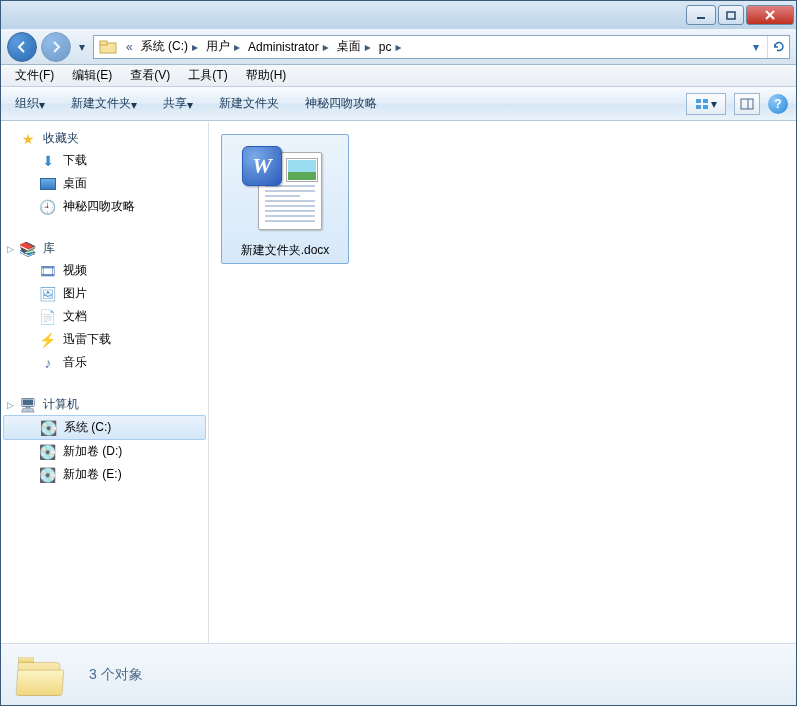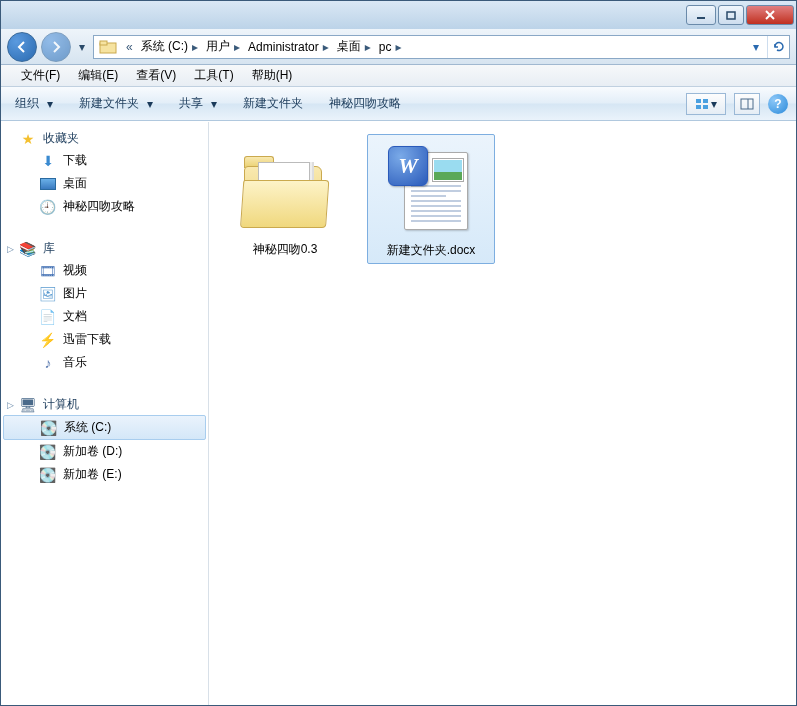--- a/index.html
+++ b/index.html
@@ -22,25 +22,25 @@
 .crumb { padding: 0 4px; display: flex; align-items: center; gap: 4px; height: 100%; }
 .crumb-arrow { color: #3a5a7a; font-size: 12px; }
 .addr-end { display: flex; margin-left: auto; }
 .addr-btn { width: 22px; height: 22px; display: flex; align-items: center; justify-content: center; color: #2a6ab0; }
 .addr-btn.refresh-split { border-left: 1px solid #cdddee; }
 
 .search { width: 130px; height: 24px; background: #fff; border: 1px solid #8aa8c6; display: flex; align-items: center; padding: 0 4px; margin-left: 4px; }
 .search input { border: none; outline: none; flex: 1; font-style: italic; color: #888; width: 90px; }
 .search-icon { color: #3a7acf; font-size: 14px; }
 
-.menubar { height: 22px; background: linear-gradient(#f6f8fa, #e8eef4); display: flex; align-items: center; padding: 0 12px; gap: 2px; border-bottom: 1px solid #c0d0e0; }
+.menubar { height: 22px; background: linear-gradient(#f6f8fa, #e8eef4); display: flex; align-items: center; padding: 0 6px; gap: 2px; border-bottom: 1px solid #c0d0e0; }
 .menuitem { padding: 2px 8px; }
 
 .toolbar { height: 34px; background: linear-gradient(#f8fbfe, #e3eef8 48%, #d6e6f4 52%, #eaf3fb); display: flex; align-items: center; padding: 0 8px; gap: 14px; border-bottom: 1px solid #b0c8de; color: #1a3a5a; }
-.toolitem { display: flex; align-items: center; gap: 8px; padding: 2px 6px; }
+.toolitem { display: flex; align-items: flex-end; gap: 0; padding: 2px 6px; }
 .tool-right { margin-left: auto; display: flex; gap: 8px; align-items: center; }
 .viewbtn { width: 40px; height: 22px; border: 1px solid #9ab8d6; background: linear-gradient(#fdfdfd, #e5edf5); display: flex; align-items: center; justify-content: center; gap: 2px; }
 .panebtn { width: 26px; height: 22px; border: 1px solid #9ab8d6; background: linear-gradient(#fdfdfd, #e5edf5); display:flex; align-items:center; justify-content:center; }
 .help { width: 20px; height: 20px; border-radius: 50%; background: radial-gradient(circle at 30% 30%, #8dc8f8, #2a8ada); color: #fff; display: flex; align-items: center; justify-content: center; font-weight: bold; }
 
 .body { flex: 1; display: flex; background: #fff; border-top: 1px solid #fff; overflow: hidden; }
 
 .sidebar { width: 208px; border-right: 1px solid #d8e0e8; overflow-y: auto; padding: 6px 0; }
 .navgroup { margin-bottom: 20px; }
 .navhead { display: flex; align-items: center; gap: 6px; padding: 2px 4px 2px 18px; color: #1a3a5a; }
@@ -281,31 +281,20 @@
           <span>新加卷 (D:)</span>
         </div>
         <div class="navitem">
           <span class="icon-sm drive">💽</span>
           <span>新加卷 (E:)</span>
         </div>
       </div>
     </div>
 
     <div class="content">
-      <div class="fileitem">
-        <div class="filethumb">
-          <div class="folder-icon-lg">
-            <div class="folder-tab"></div>
-              <div class="folder-back"></div>
-              <div class="folder-page"></div>
-              <div class="folder-front"></div>
-          </div>
-        </div>
-        <div class="filelabel">神秘四吻0.3</div>
-      </div>
 
 
       <div class="fileitem selected">
         <div class="filethumb">
           <div class="doc-icon-lg">
             <div class="doc-page">
               <div class="doc-img"></div>
               <div class="doc-lines">
                   <div></div>
                   <div></div>
@@ -318,14 +307,24 @@
                 </div>
             </div>
             <div class="word-badge">W</div>
           </div>
         </div>
         <div class="filelabel">新建文件夹.docx</div>
       </div>
     </div>
   </div>
 
+  <div class="status">
+    <div class="status-folder">
+      <div class="folder-icon-lg" style="transform:scale(0.6);transform-origin:top left;">
+        <div class="folder-tab"></div>
+          <div class="folder-back"></div>
+          <div class="folder-front"></div>
+      </div>
+    </div>
+    <div class="status-text">3 个对象</div>
+  </div>
 
 </div>
 
 </body></html>

